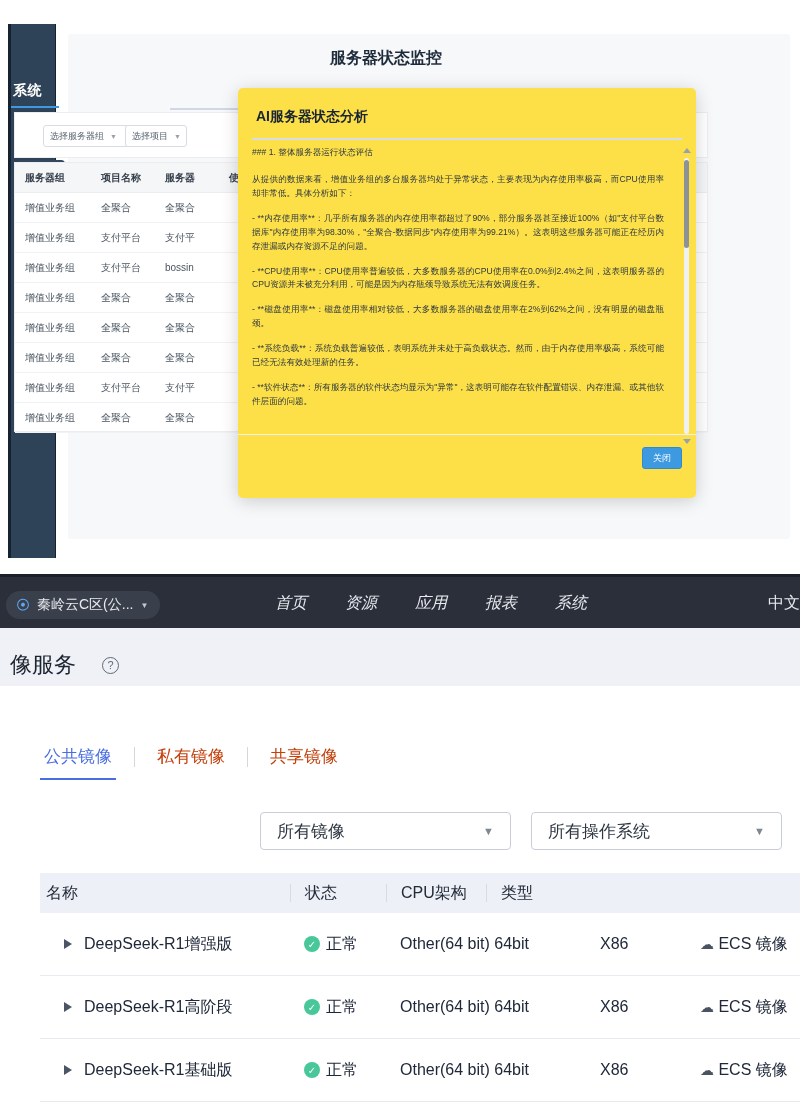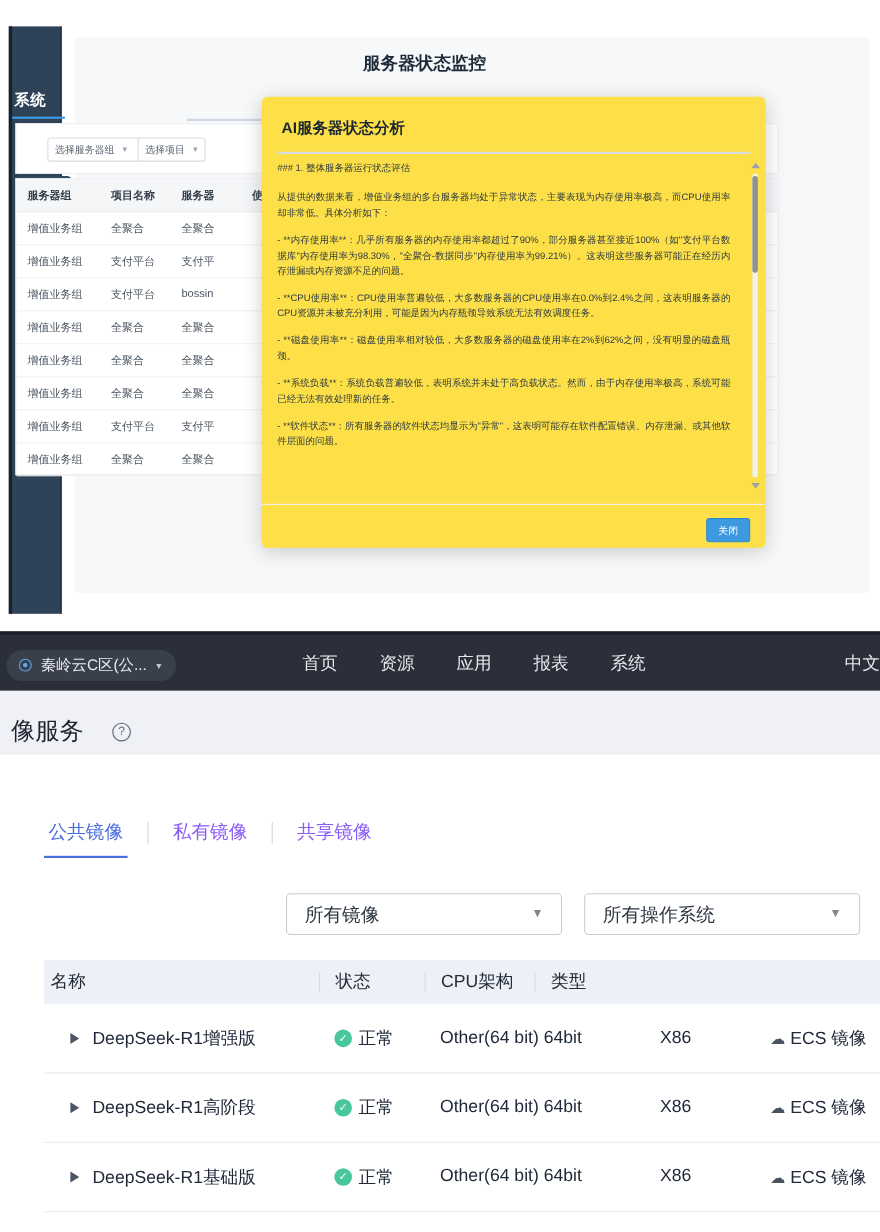--- a/index.html
+++ b/index.html
@@ -156,21 +156,21 @@
     position: absolute; left: 3px; top: 12px;
     width: 5px; height: 276px; background: #f0f1f3; border-radius: 3px;
   }
   .mscroll .thumb {
     position: absolute; left: 3px; top: 14px;
     width: 5px; height: 88px; background: #8d9298; border-radius: 3px;
   }
 
   .modal-footer {
     position: absolute; left: 0; bottom: 0;
-    width: 458px; height: 40px;
+    width: 458px; height: 64px;
     border-top: 1px solid #eef0f2;
   }
   .close-btn {
     position: absolute; right: 14px; top: 12px;
     width: 40px; height: 22px;
     background: #3d9ae0; border: 1px solid #2f8ad0; border-radius: 3px;
     color: #ffffff; font-size: 9px;
     display: flex; align-items: center; justify-content: center;
     cursor: pointer;
   }
@@ -192,21 +192,21 @@
     height: 28px; padding: 0 12px 0 10px;
     background: #3a3f4c; border-radius: 15px;
     display: flex; align-items: center; gap: 7px;
     color: #e9ecef; font-size: 14px; white-space: nowrap;
     cursor: pointer;
   }
   .pin-icon { color: #5fa8ef; font-size: 14px; }
   .caret { font-size: 8px; color: #c3c9d1; }
   .nav-links {
     position: absolute; left: 275px; top: 16px;
-    display: flex; gap: 38px;
+    display: flex; gap: 38px; font-style: italic;
   }
   .nav-links a {
     color: #e6e9ee; font-size: 16px; text-decoration: none;
     white-space: nowrap; cursor: pointer;
   }
   .lang {
     position: absolute; right: 0px; top: 16px;
     color: #e6e9ee; font-size: 16px; white-space: nowrap; cursor: pointer;
   }
 
@@ -227,21 +227,21 @@
     border: 1.4px solid #606a76; color: #606a76;
     font-size: 11px; display: flex; align-items: center;
     justify-content: center; cursor: pointer;
   }
 
   .tabs {
     position: absolute; left: 22px; top: 185px;
     display: flex; align-items: center; gap: 0;
   }
   .tab {
-    font-size: 17px; color: #8b5cf6; padding: 0 22px;
+    font-size: 17px; color: #c2410c; padding: 0 22px;
     white-space: nowrap; cursor: pointer; position: relative;
   }
   .tab.active { color: #4a6ee0; }
   .tab.active::after {
     content: ""; position: absolute; left: 18px; bottom: -12px;
     width: 76px; height: 2.5px; background: #4a6ee0;
   }
   .tab-sep { width: 1px; height: 20px; background: #d3d7de; }
 
   .filters2 {

